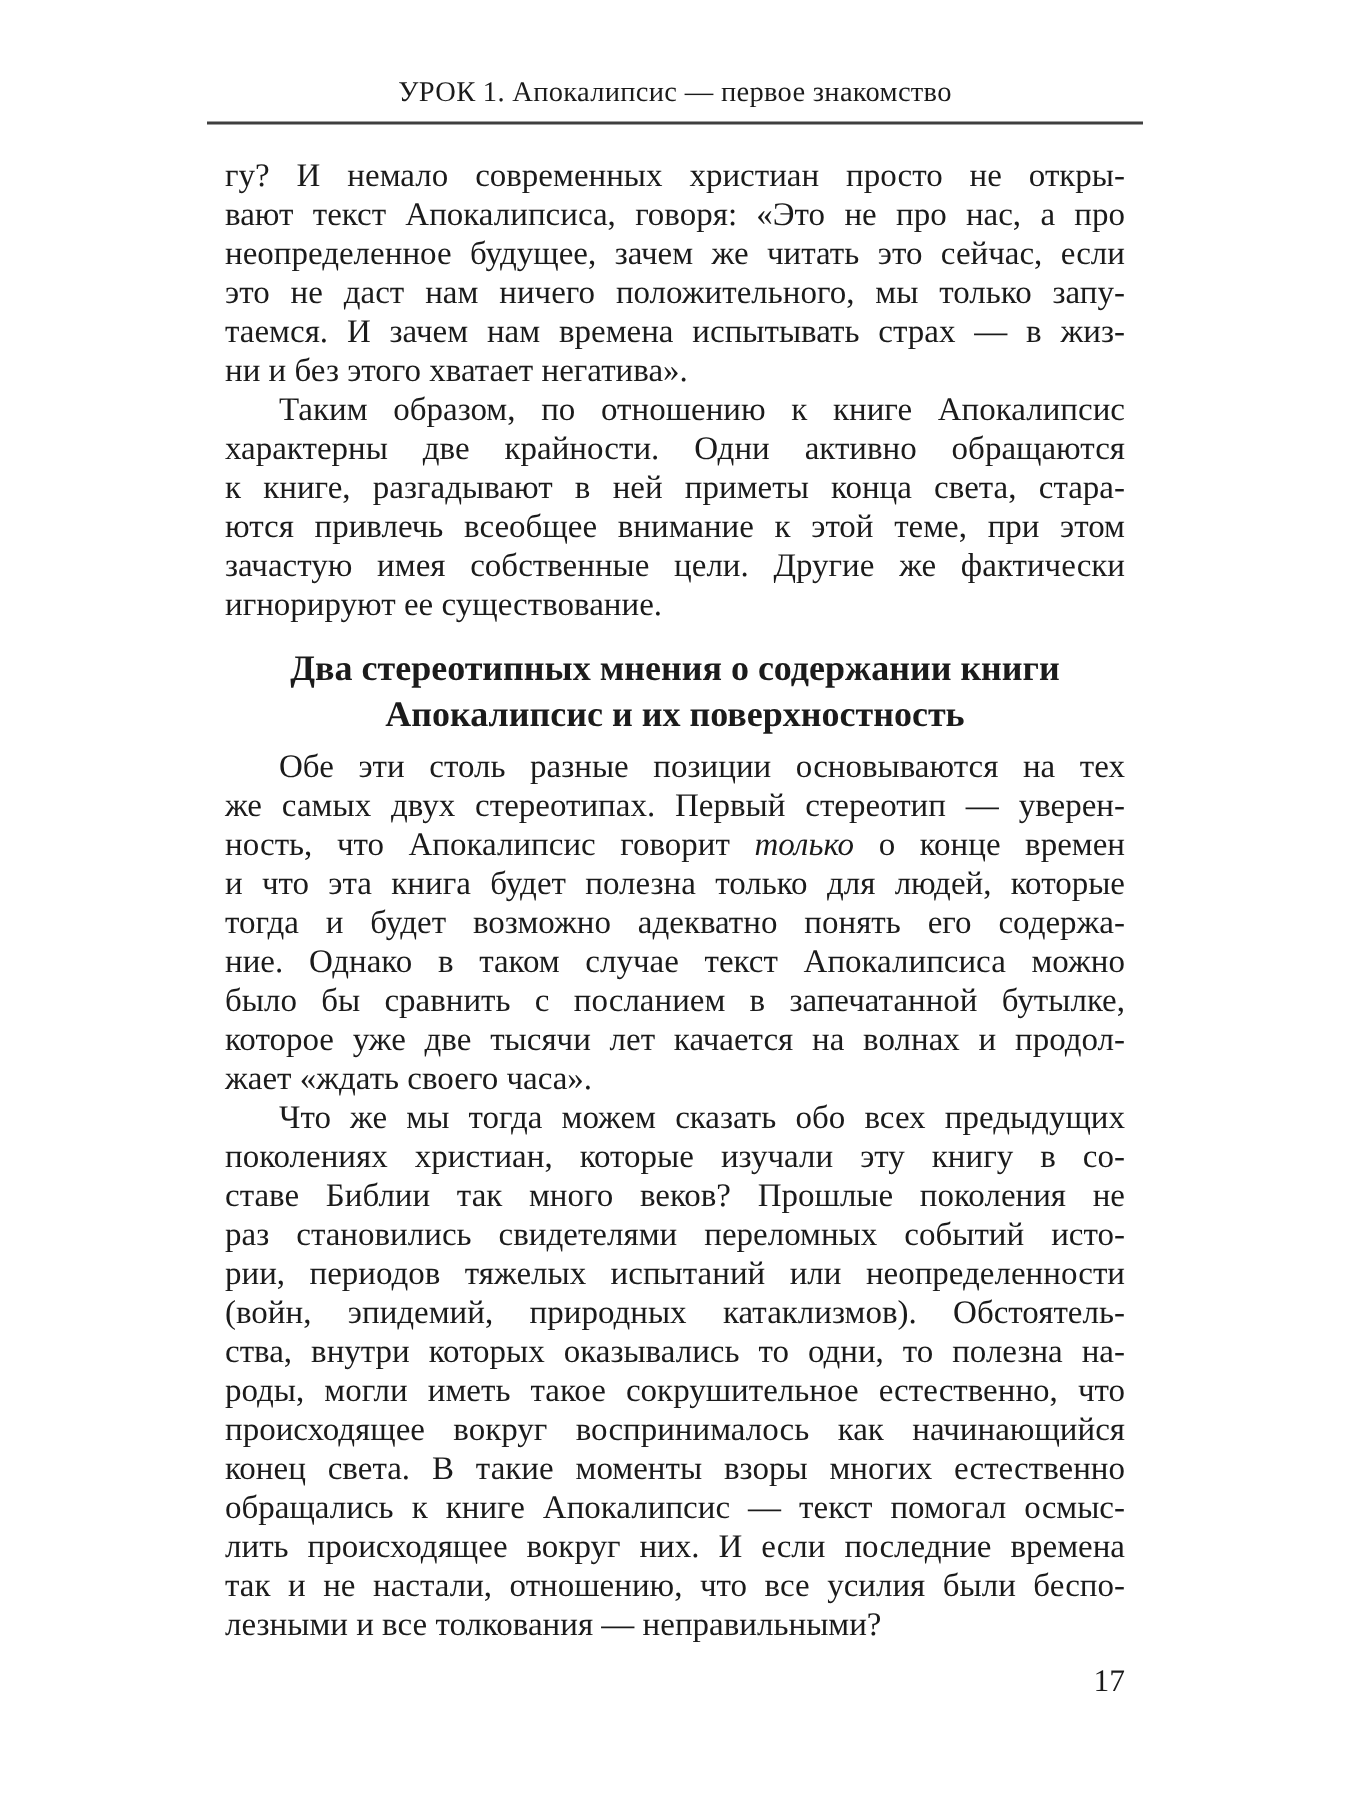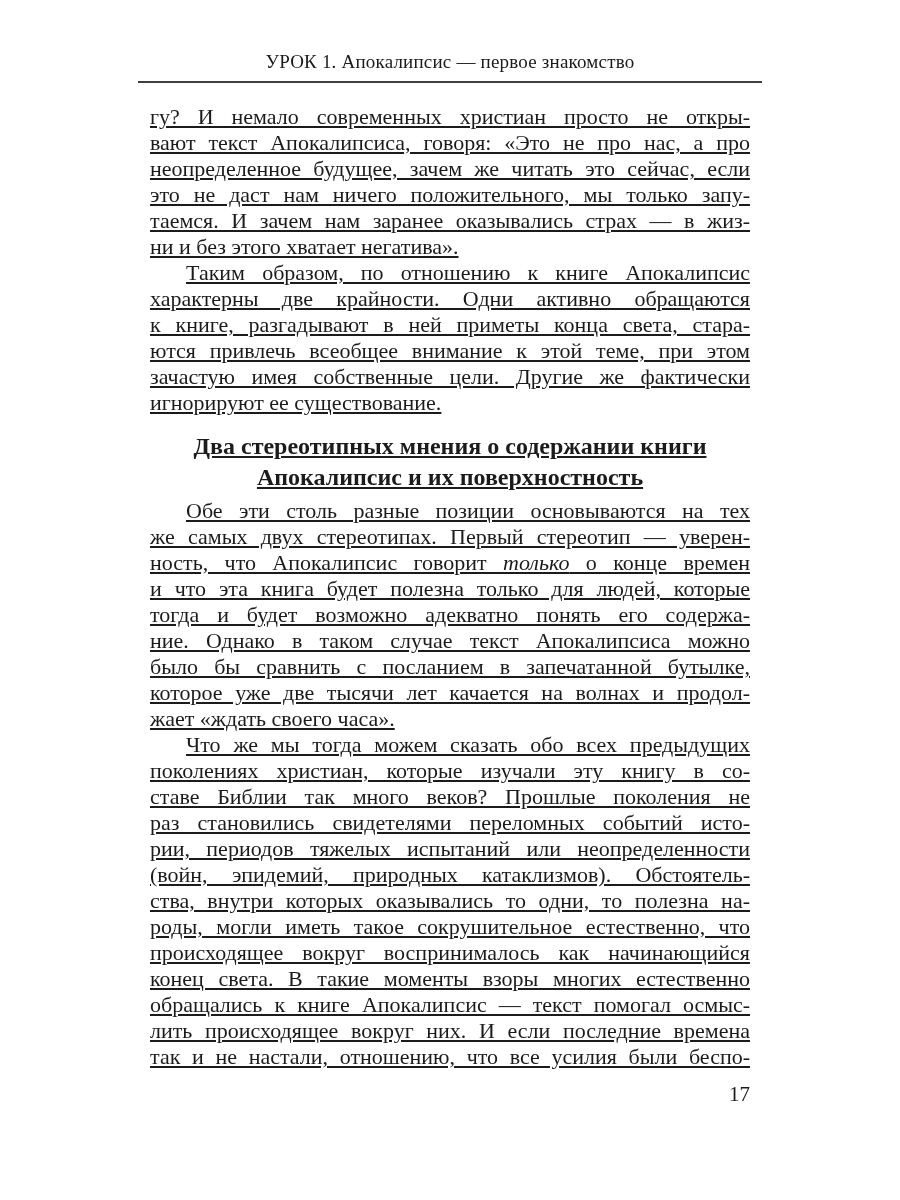--- a/index.html
+++ b/index.html
@@ -31,21 +31,21 @@
     height: 2px;
     background: var(--rule-color, #3f3f3f);
     margin: 7px -12px 0 -12px; 
   }
   
   .text-block {
     margin-top: 21px;
     font-size: 22px;
     line-height: 26px;
   }
-  .para { margin: 0; text-decoration: underline; }
+  .para { margin: 0; }
   .para .line {
     text-align: justify;
     text-align-last: justify;
     -moz-text-align-last: justify;
   }
   .para .line.last {
     text-align-last: left;
     -moz-text-align-last: left;
   }
   .para.indent .line.first {
@@ -79,21 +79,21 @@
     <div class="running-header">УРОК 1. Апокалипсис — первое знакомство</div>
     <div class="header-rule"></div>
   </header>
 
   <main class="text-block">
       <div class="para body">
         <div class="line first">гу? И немало современных христиан просто не откры-</div>
         <div class="line">вают текст Апокалипсиса, говоря: «Это не про нас, а про</div>
         <div class="line">неопределенное будущее, зачем же читать это сейчас, если</div>
         <div class="line">это не даст нам ничего положительного, мы только запу-</div>
-        <div class="line">таемся. И зачем нам заранее оказывались страх — в жиз-</div>
+        <div class="line">таемся. И зачем нам времена испытывать страх — в жиз-</div>
         <div class="line last">ни и без этого хватает негатива».</div>
       </div>
       <div class="para body indent">
         <div class="line first">Таким образом, по отношению к книге Апокалипсис</div>
         <div class="line">характерны две крайности. Одни активно обращаются</div>
         <div class="line">к книге, разгадывают в ней приметы конца света, стара-</div>
         <div class="line">ются привлечь всеобщее внимание к этой теме, при этом</div>
         <div class="line">зачастую имея собственные цели. Другие же фактически</div>
         <div class="line last">игнорируют ее существование.</div>
       </div>
@@ -119,19 +119,20 @@
         <div class="line">раз становились свидетелями переломных событий исто-</div>
         <div class="line">рии, периодов тяжелых испытаний или неопределенности</div>
         <div class="line">(войн, эпидемий, природных катаклизмов). Обстоятель-</div>
         <div class="line">ства, внутри которых оказывались то одни, то полезна на-</div>
         <div class="line">роды, могли иметь такое сокрушительное естественно, что</div>
         <div class="line">происходящее вокруг воспринималось как начинающийся</div>
         <div class="line">конец света. В такие моменты взоры многих естественно</div>
         <div class="line">обращались к книге Апокалипсис — текст помогал осмыс-</div>
         <div class="line">лить происходящее вокруг них. И если последние времена</div>
         <div class="line">так и не настали, отношению, что все усилия были беспо-</div>
+        <div class="line last">лезными и все толкования — неправильными?</div>
       </div>
     </main>
 
   <footer>
     <div class="page-number">17</div>
   </footer>
 </div>
 
 </body></html>

